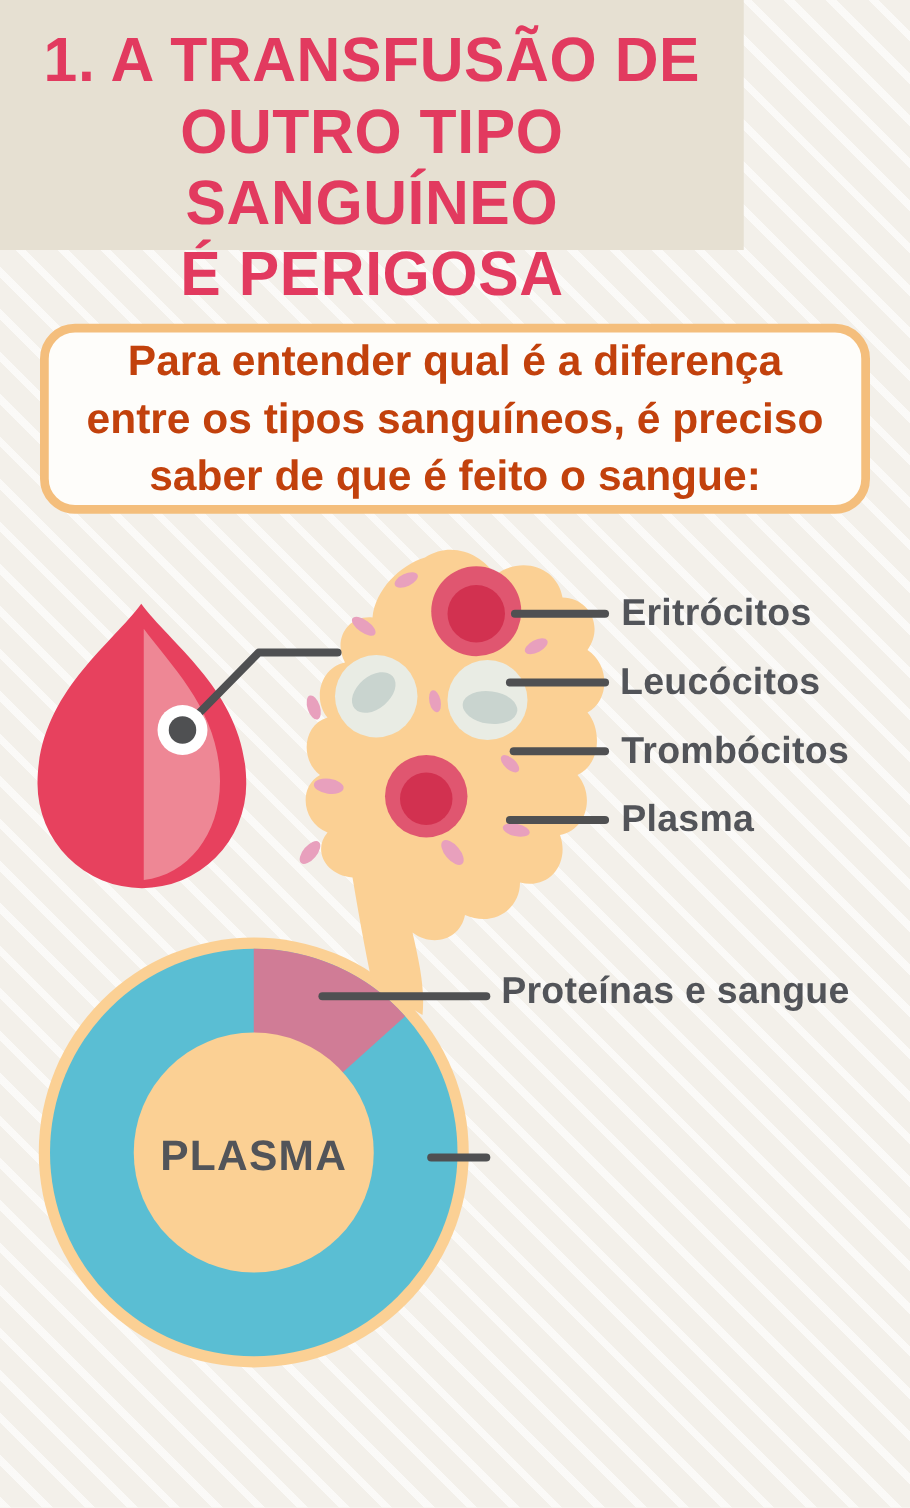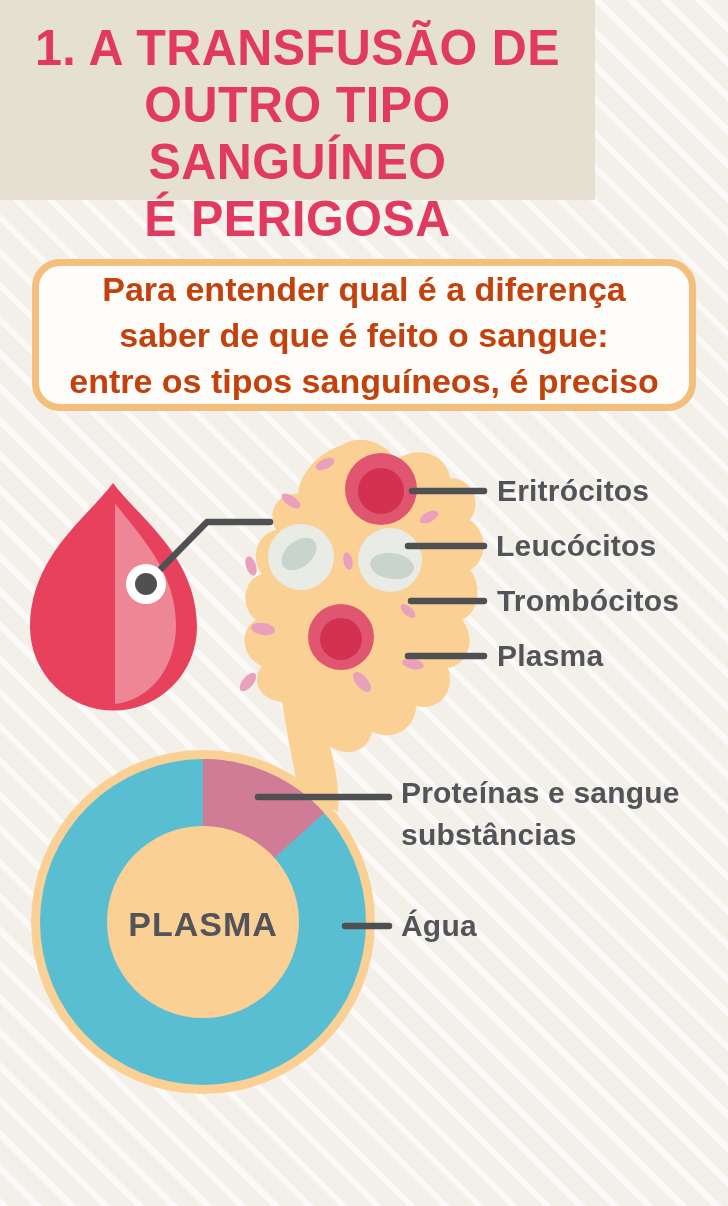--- a/index.html
+++ b/index.html
@@ -41,22 +41,22 @@
   <div class="header">
     <div class="title">
       <div>1. A TRANSFUSÃO DE</div>
       <div>OUTRO TIPO SANGUÍNEO</div>
       <div>É PERIGOSA</div>
     </div>
   </div>
 
   <div class="intro-box">
     <div>Para entender qual é a diferença</div>
+    <div>entre os tipos sanguíneos, é preciso</div>
     <div>saber de que é feito o sangue:</div>
-    <div>entre os tipos sanguíneos, é preciso</div>
   </div>
 
   <svg class="art" viewBox="0 0 728 1206">
 
     <g>
       <circle cx="203" cy="922" r="172" fill="#fbd094"></circle>
       <circle cx="203" cy="922" r="163" fill="#5abed3"></circle>
       <path d="M 203 922 L 203 759 A 163 163 0 0 1 324.1 812.9 Z" fill="#d07c96"></path>
       <circle cx="203" cy="922" r="96" fill="#fbd094"></circle>
       <text class="plasma-text" x="203" y="936" text-anchor="middle">PLASMA</text>
@@ -124,17 +124,15 @@
     </g>
   </svg>
 
   <div class="lbl" style="left:497px;top:470px">Eritrócitos</div>
   <div class="lbl" style="left:496px;top:525px">Leucócitos</div>
   <div class="lbl" style="left:497px;top:580px">Trombócitos</div>
   <div class="lbl" style="left:497px;top:635px">Plasma</div>
 
   <div class="lbl" style="left:401px;top:772px">
     <div>Proteínas e sangue</div>
-    <div>substâncias</div>
   </div>
-  <div class="lbl" style="left:401px;top:905px">Água</div>
 
 </div>
 
 </body></html>

